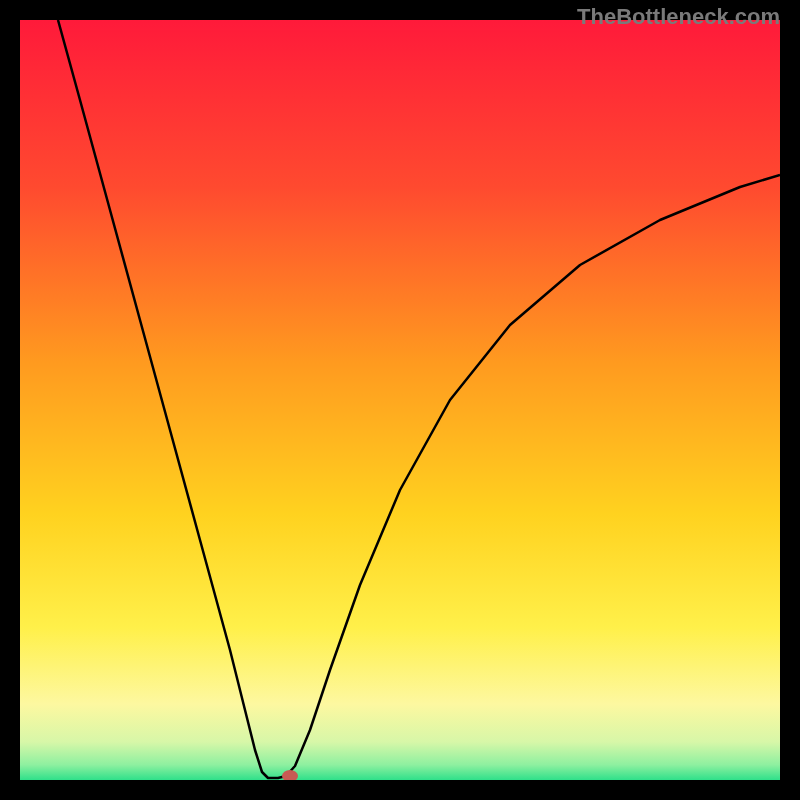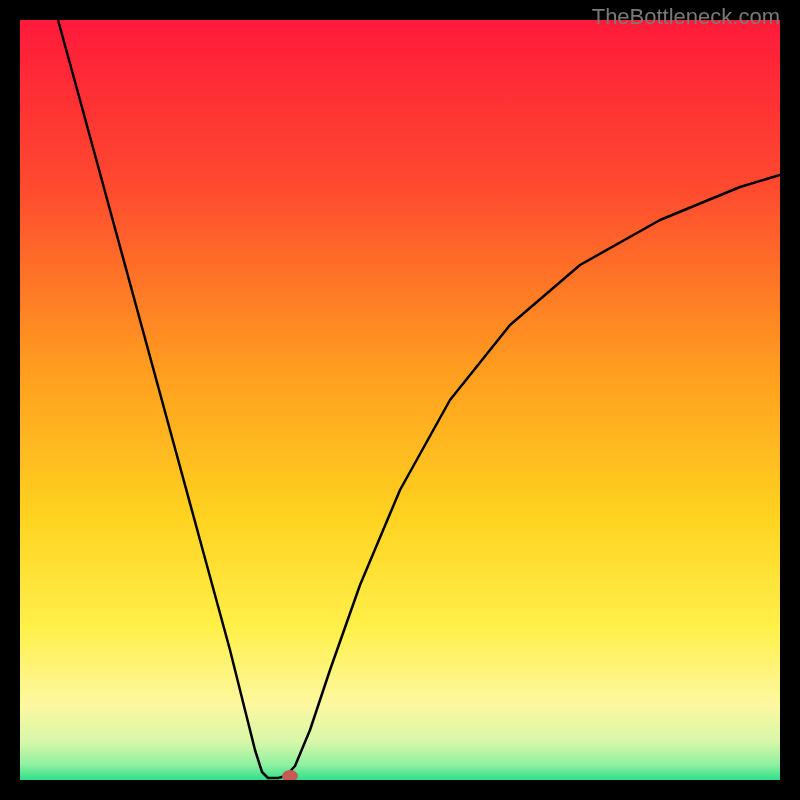--- a/index.html
+++ b/index.html
@@ -10,21 +10,21 @@
     background: #000000;
     font-family: Arial, Helvetica, sans-serif;
     position: relative;
   }
   .watermark {
     position: absolute;
     top: 4px;
     right: 20px;
     color: #7a7a7a;
     font-size: 22px;
-    font-weight: 400;
+    font-weight: 700;
     z-index: 10;
   }
   .plot-area {
     position: absolute;
     left: 20px;
     top: 20px;
     width: 760px;
     height: 760px;
   }
   .plot-area svg {

